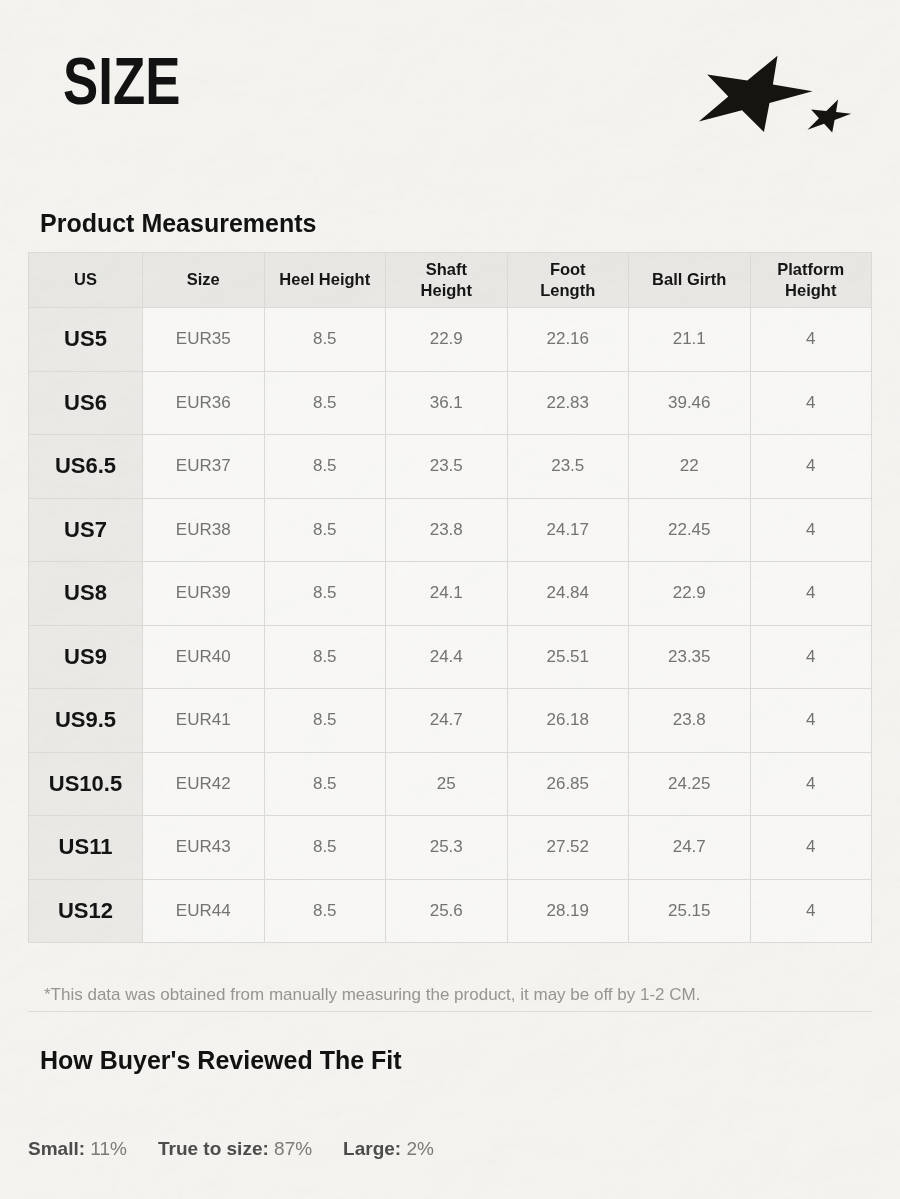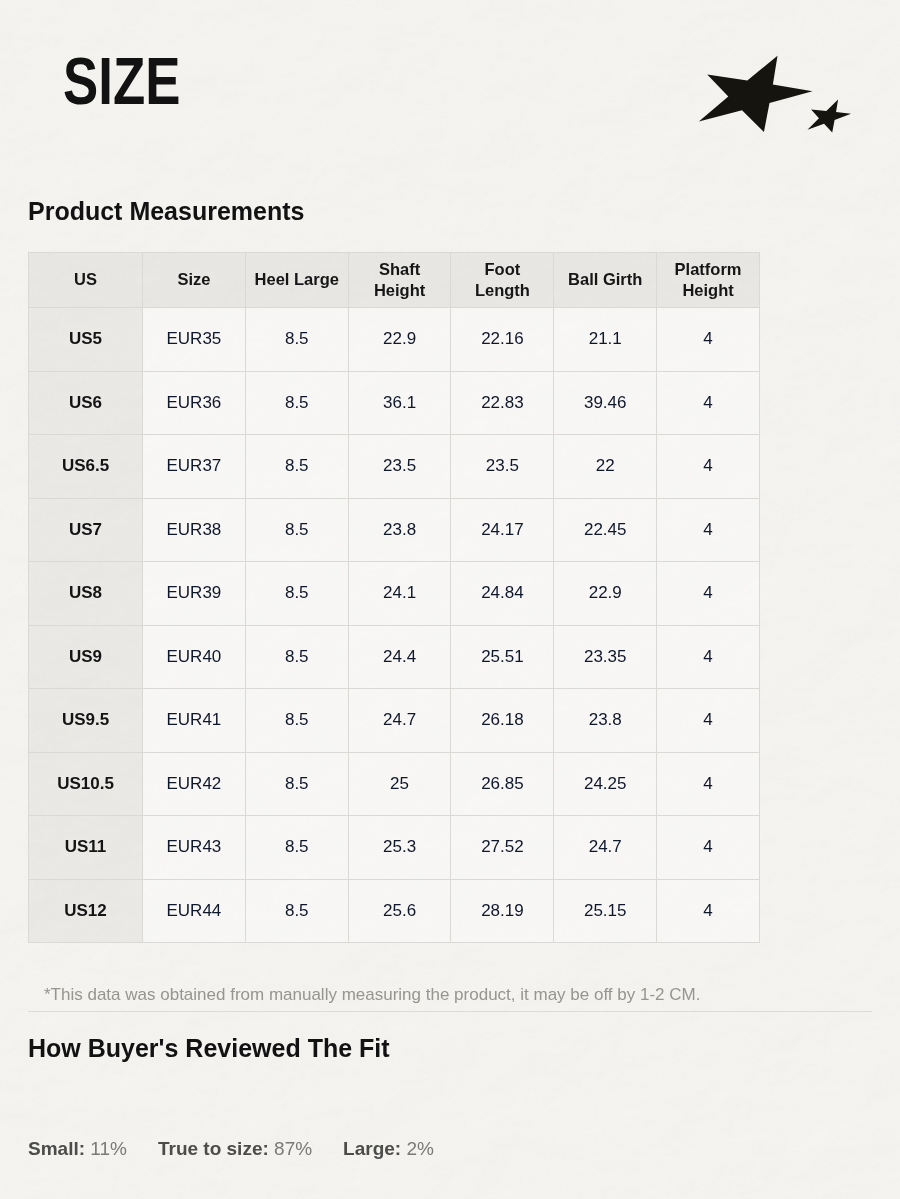--- a/index.html
+++ b/index.html
@@ -22,50 +22,50 @@
     font-size: 66px; font-weight: 900; letter-spacing: 0px;
     color: #121212;
     transform: scaleX(0.80); transform-origin: left top;
     line-height: 1;
   }
   .stars { position: absolute; left: 688px; top: 50px; }
 
   .section-heading {
     position: absolute; left: 28px;
     font-size: 25px; font-weight: bold; color: #121212;
-    margin: 0; line-height: 1.2;
+    margin: 12px; line-height: 1.2;
   }
   .pm-heading { top: 196px; }
 
   .size-table {
     position: absolute; left: 28px; top: 252px;
-    width: 732px;
+    width: 844px;
     border-collapse: collapse;
     table-layout: fixed;
   }
   .size-table th, .size-table td {
     border: 1px solid #dad9d5;
     text-align: center;
     vertical-align: middle;
     padding: 0 2px;
   }
   .size-table thead th {
     height: 54px;
     background: rgba(66, 62, 52, 0.062);
     font-size: 16.5px; font-weight: bold; color: #161616;
     white-space: pre-line; line-height: 1.28;
   }
   .size-table tbody tr { height: 63.5px; }
   .size-table tbody th {
     background: rgba(66, 62, 52, 0.05);
-    font-size: 17px; font-weight: bold; color: #141414;
+    font-size: 22px; font-weight: bold; color: #141414;
   }
   .size-table tbody td {
     background: rgba(255, 255, 255, 0.35);
-    font-size: 17px; font-weight: normal; color: #0f172a;
+    font-size: 17px; font-weight: normal; color: #737373;
   }
 
   .footnote {
     position: absolute; left: 28px; top: 968px;
     font-size: 17px; color: #96958f;
     margin: 16px; line-height: 1.3;
   }
   .divider {
     position: absolute; left: 28px; top: 1011px;
     width: 844px; height: 0;
@@ -127,21 +127,21 @@
         <col>
         <col>
         <col>
         <col>
         <col>
     </colgroup>
     <thead>
       <tr>
           <th>US</th>
           <th>Size</th>
-          <th>Heel Large</th>
+          <th>Heel Height</th>
           <th>Shaft
 Height</th>
           <th>Foot
 Length</th>
           <th>Ball Girth</th>
           <th>Platform
 Height</th>
         </tr>
     </thead>
     <tbody>

